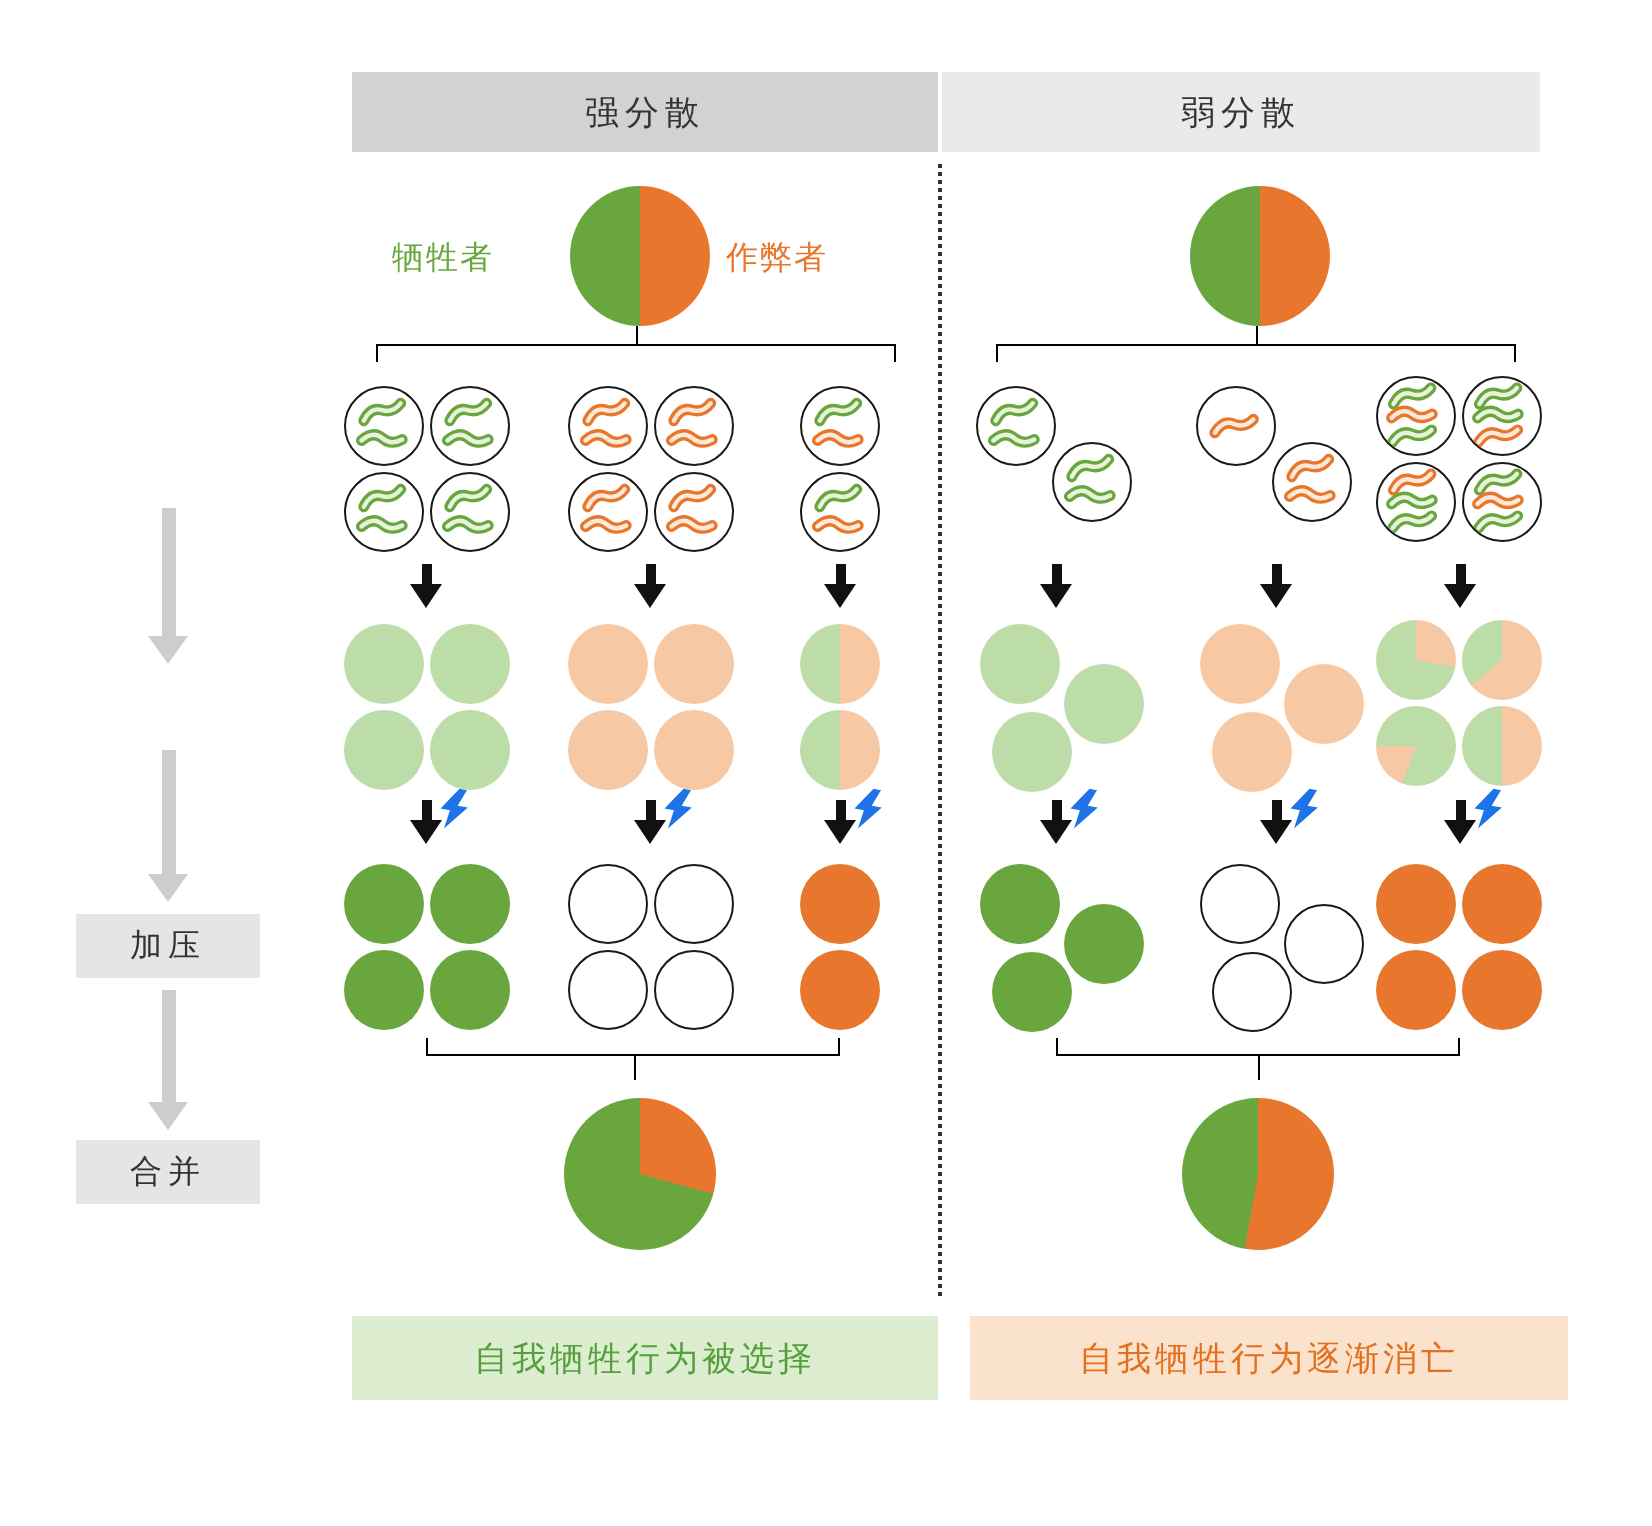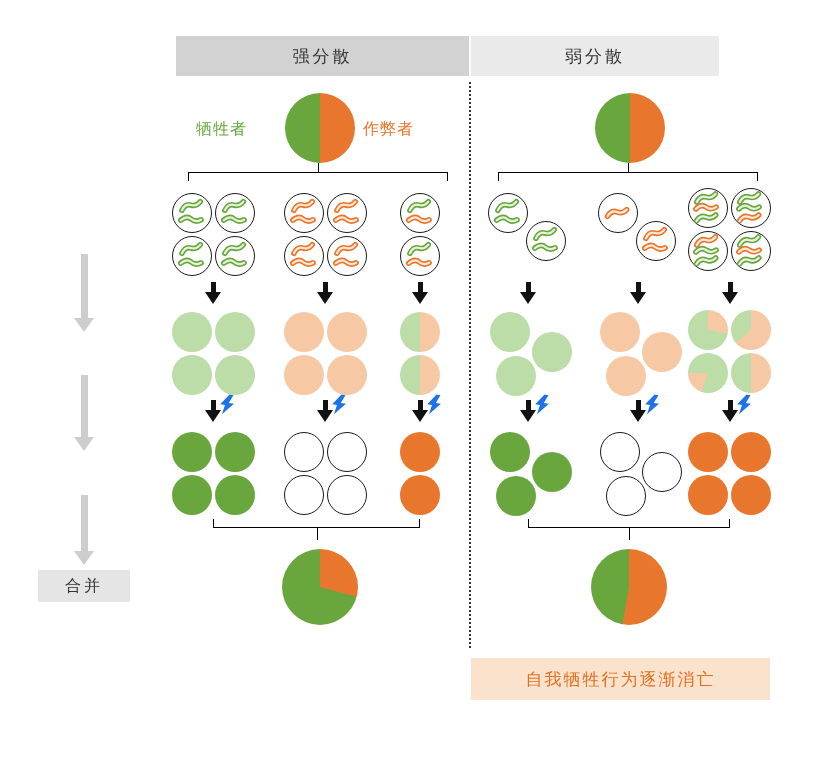--- a/index.html
+++ b/index.html
@@ -42,32 +42,33 @@
   .varr.blk .stem{width:5px;height:10px;flex:none;background:var(--black)}
   .varr.blk .head{border-left:8px solid transparent;border-right:8px solid transparent;border-top:12px solid var(--black)}
   .bolt{position:absolute;width:14px;height:21px;fill:var(--bolt);transform:rotate(10deg)}
 </style>
 </head>
 <body>
 
 <div id="stage">
 
   <div class="hdr" style="left:176px;top:36px;width:293px;background:var(--headerLeftBg)">强分散</div>
-  <div class="hdr" style="left:471px;top:36px;width:248px;background:var(--headerRightBg)">弱分散</div>
+  <div class="hdr" style="left:471px;top:36px;width:299px;background:var(--headerRightBg)">弱分散</div>
 
   <div class="divider" style="left:469px;top:82px;height:566px"></div>
 
   <div class="varr gray" style="left:74px;top:254px;height:78px">
       <span class="stem"></span>
       <span class="head"></span>
     </div>
   <div class="varr gray" style="left:74px;top:375px;height:76px">
       <span class="stem"></span>
       <span class="head"></span>
     </div>
+  <div class="steplbl" style="top:457px">加压</div>
   <div class="varr gray" style="left:74px;top:495px;height:70px">
       <span class="stem"></span>
       <span class="head"></span>
     </div>
   <div class="steplbl" style="top:570px">合并</div>
 
   <div class="lbl green" style="left:196px;top:119px">牺牲者</div>
   <div class="pie" style="left: 285px; top: 93px; width: 70px; height: 70px; background: conic-gradient(rgb(232, 118, 45) 0deg, rgb(232, 118, 45) 180deg, rgb(105, 167, 62) 180deg, rgb(105, 167, 62) 360deg);"></div>
   <div class="lbl orange" style="left:363px;top:119px">作弊者</div>
   <div class="pie" style="left: 595px; top: 93px; width: 70px; height: 70px; background: conic-gradient(rgb(232, 118, 45) 0deg, rgb(232, 118, 45) 180deg, rgb(105, 167, 62) 180deg, rgb(105, 167, 62) 360deg);"></div>
@@ -424,15 +425,16 @@
   <div class="brk-up" style="left:213px;top:519px;width:207px">
       <span class="stem"></span>
     </div>
   <div class="brk-up" style="left:528px;top:519px;width:202px">
       <span class="stem"></span>
     </div>
 
   <div class="pie" style="left: 282px; top: 549px; width: 76px; height: 76px; background: conic-gradient(rgb(232, 118, 45) 0deg, rgb(232, 118, 45) 105deg, rgb(105, 167, 62) 105deg, rgb(105, 167, 62) 360deg);"></div>
   <div class="pie" style="left: 591px; top: 549px; width: 76px; height: 76px; background: conic-gradient(rgb(232, 118, 45) 0deg, rgb(232, 118, 45) 190deg, rgb(105, 167, 62) 190deg, rgb(105, 167, 62) 360deg);"></div>
 
-  <div class="banner" style="left:471px;top:658px;width:299px;background:var(--resultRightBg);color:var(--resultRightText)">自我牺牲行为逐渐消亡</div>
+  <div class="banner" style="left:176px;top:658px;width:293px;background:var(--resultLeftBg);color:var(--resultLeftText)">自我牺牲行为被选择</div>
+  <div class="banner" style="left:485px;top:658px;width:299px;background:var(--resultRightBg);color:var(--resultRightText)">自我牺牲行为逐渐消亡</div>
 
 </div>
 
 </body></html>

